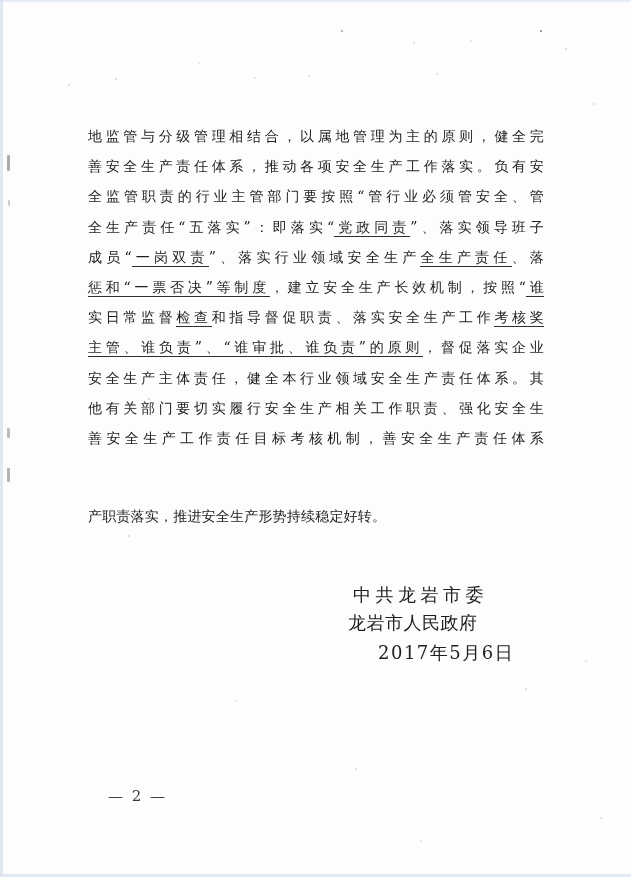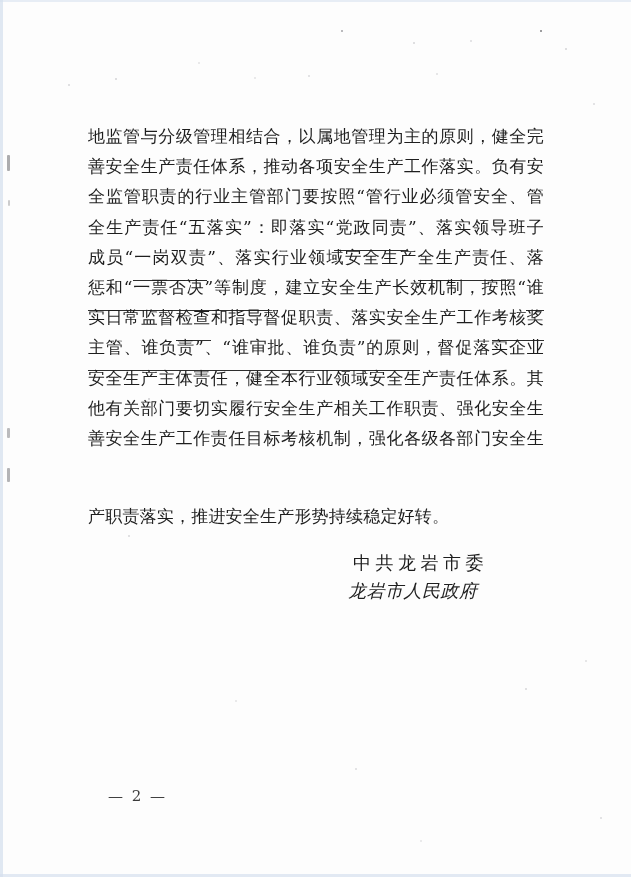--- a/index.html
+++ b/index.html
@@ -49,48 +49,48 @@
   .smudge-b { left: 7px; top: 428px; width: 3px; height: 10px; opacity: .8; }
   .smudge-c { left: 7px; top: 468px; width: 3px; height: 14px; opacity: .9; }
   .smudge-d { left: 8px; top: 200px; width: 2px; height: 6px; opacity: .6; }
 
   
   .body-text {
     position: absolute;
     left: 88px;
     top: 121px;
     width: 456px;
-    font-size: 17px;
+    font-size: 14px;
     color: var(--ink, #1e1e1e);
   }
   .line {
     height: 30.2px;
     line-height: 30.2px;
     text-align: justify;
     text-align-last: justify;
     white-space: nowrap;
     letter-spacing: .2px;
   }
   .line.last { text-align-last: left; margin-top: 48px; }
   .u {
     border-bottom: 1.5px solid #2e2e2e;
-    padding-bottom: 13px;
+    padding-bottom: 1px;
   }
 
   
   .signature {
     position: absolute;
     left: 348px;
-    top: 549px;
+    top: 581px;
     color: var(--ink, #1e1e1e);
     font-size: 18px;
   }
   .sig-line { height: 28px; line-height: 28px; white-space: nowrap; }
   .sig-1 { padding-left: 5px; letter-spacing: 4.5px; }
-  .sig-2 { letter-spacing: .5px; font-style: italic; }
+  .sig-2 { letter-spacing: .5px; }
   .sig-date { padding-left: 30px; letter-spacing: 1.5px; margin-top: 2px; }
 
   
   .page-number {
     position: absolute;
     left: 108px;
     top: 787px;
     font-size: 15px;
     letter-spacing: 2px;
     color: #3a3a3a;
@@ -115,24 +115,25 @@
       <div class="line"><span>地监管与分级管理相结合，以属地管理为主的原则，健全完</span></div>
       <div class="line"><span>善安全生产责任体系，推动各项安全生产工作落实。负有安</span></div>
       <div class="line"><span>全监管职责的行业主管部门要按照“管行业必须管安全、管</span></div>
       <div class="line"><span>全生产责任“五落实”：即落实“</span><span class="u">党政同责</span><span>”、落实领导班子</span></div>
       <div class="line"><span>成员“</span><span class="u">一岗双责</span><span>”、落实行业领域安全生产</span><span class="u">全生产责任</span><span>、落</span></div>
       <div class="line"><span class="u">惩和“一票否决”等制度</span><span>，建立安全生产长效机制，按照“</span><span class="u">谁</span></div>
       <div class="line"><span>实日常监督</span><span class="u">检查</span><span>和指导督促职责、落实安全生产工作</span><span class="u">考核奖</span></div>
       <div class="line"><span class="u">主管、谁负责”、“谁审批、谁负责”的原则</span><span>，督促落实企业</span></div>
       <div class="line"><span>安全生产主体责任，健全本行业领域安全生产责任体系。其</span></div>
       <div class="line"><span>他有关部门要切实履行安全生产相关工作职责、强化安全生</span></div>
-      <div class="line"><span>善安全生产工作责任目标考核机制，强化各级各部门安全生</span></div>
+      <div class="line"><span>善安全生产工作责任目标考核机制，善安全生产责任体系</span></div>
       <div class="line last"><span>产职责落实，推进安全生产形势持续稳定好转。</span></div>
     </main>
 
   <div class="signature">
     <div class="sig-line sig-1">中共龙岩市委</div>
     <div class="sig-line sig-2">龙岩市人民政府</div>
+    <div class="sig-line sig-date">2017年5月6日</div>
   </div>
 
   <div class="page-number">— 2 —</div>
 
 </div>
 
 </body></html>

